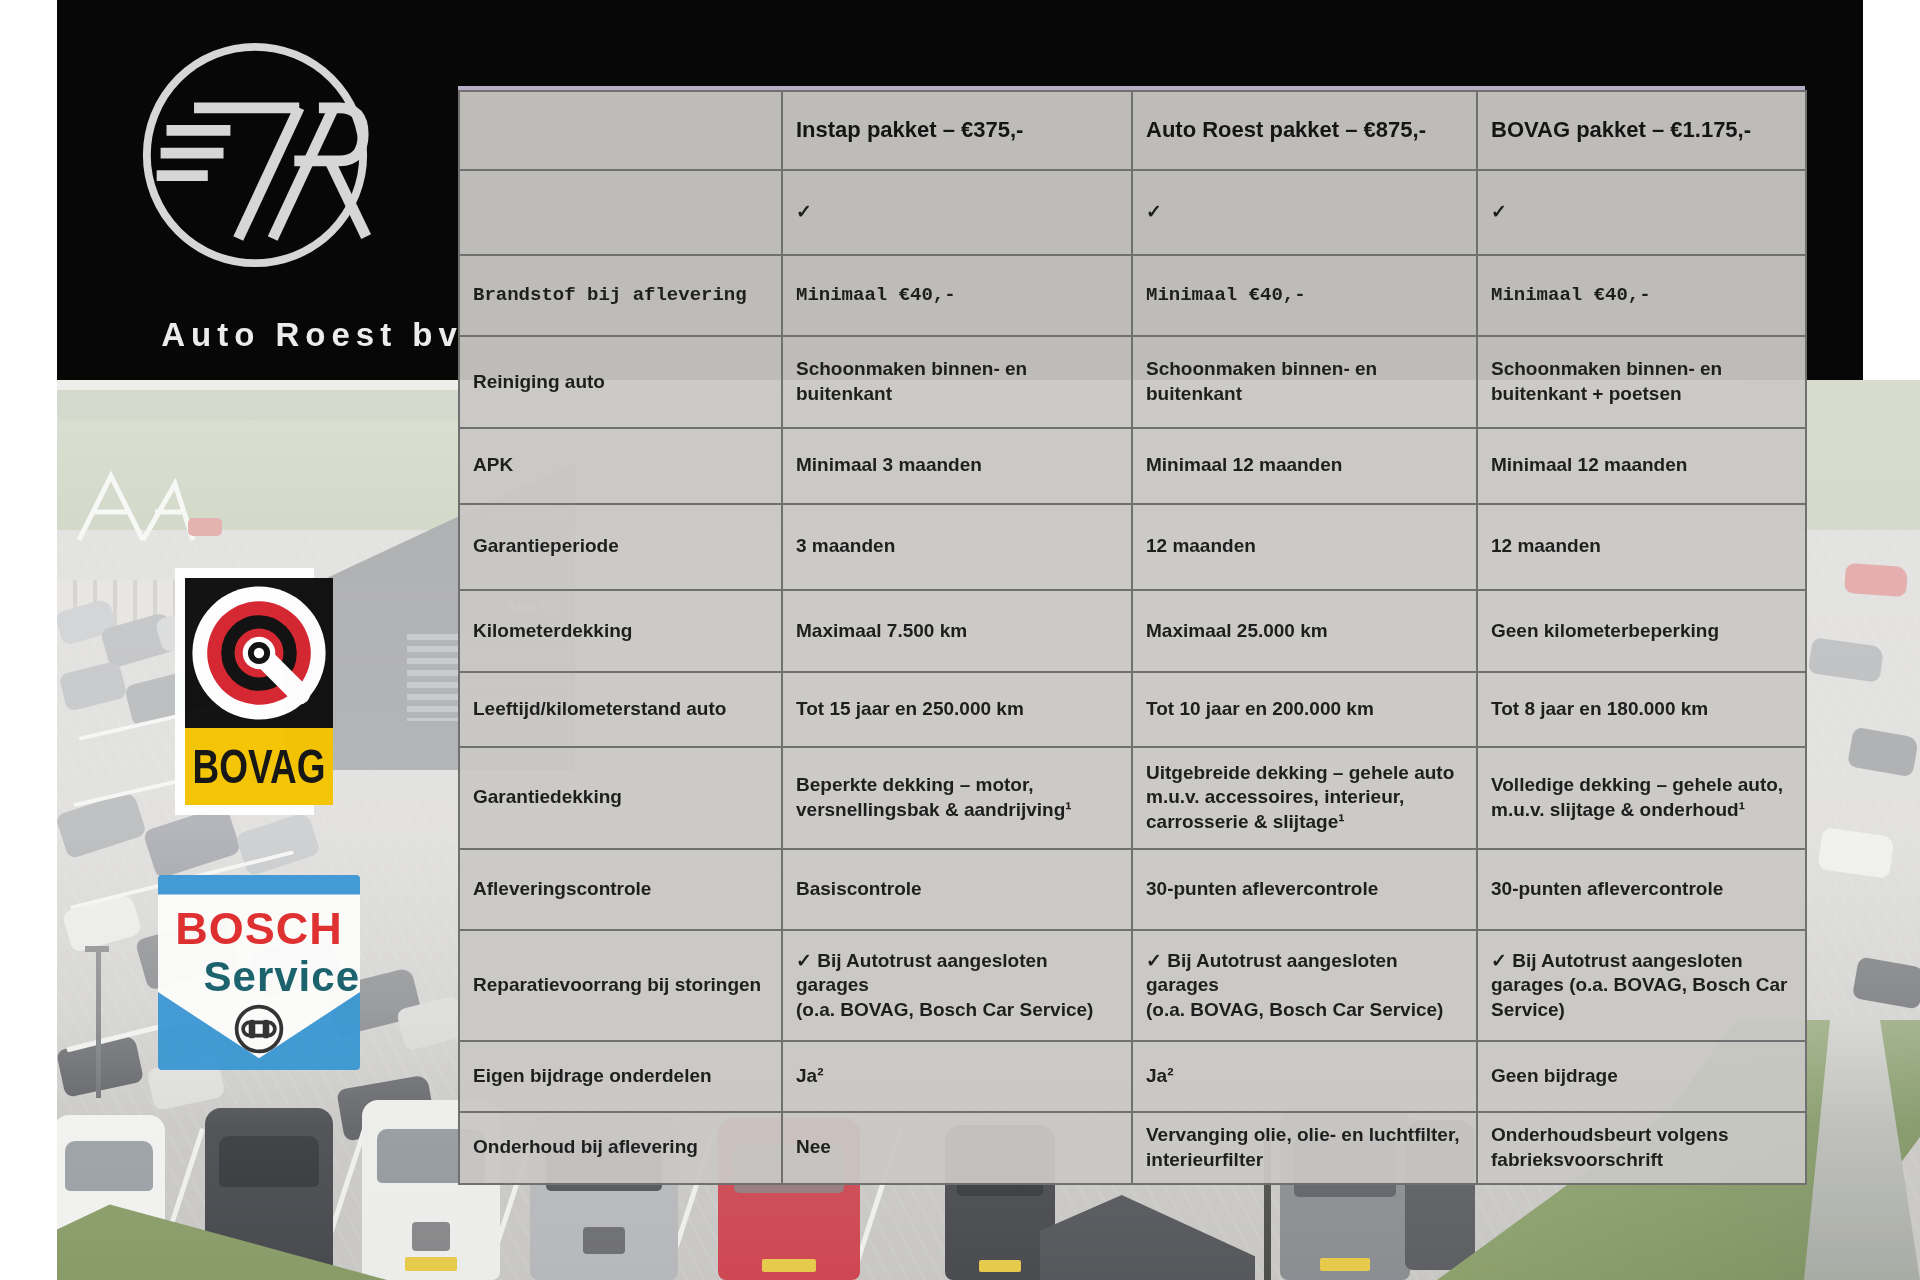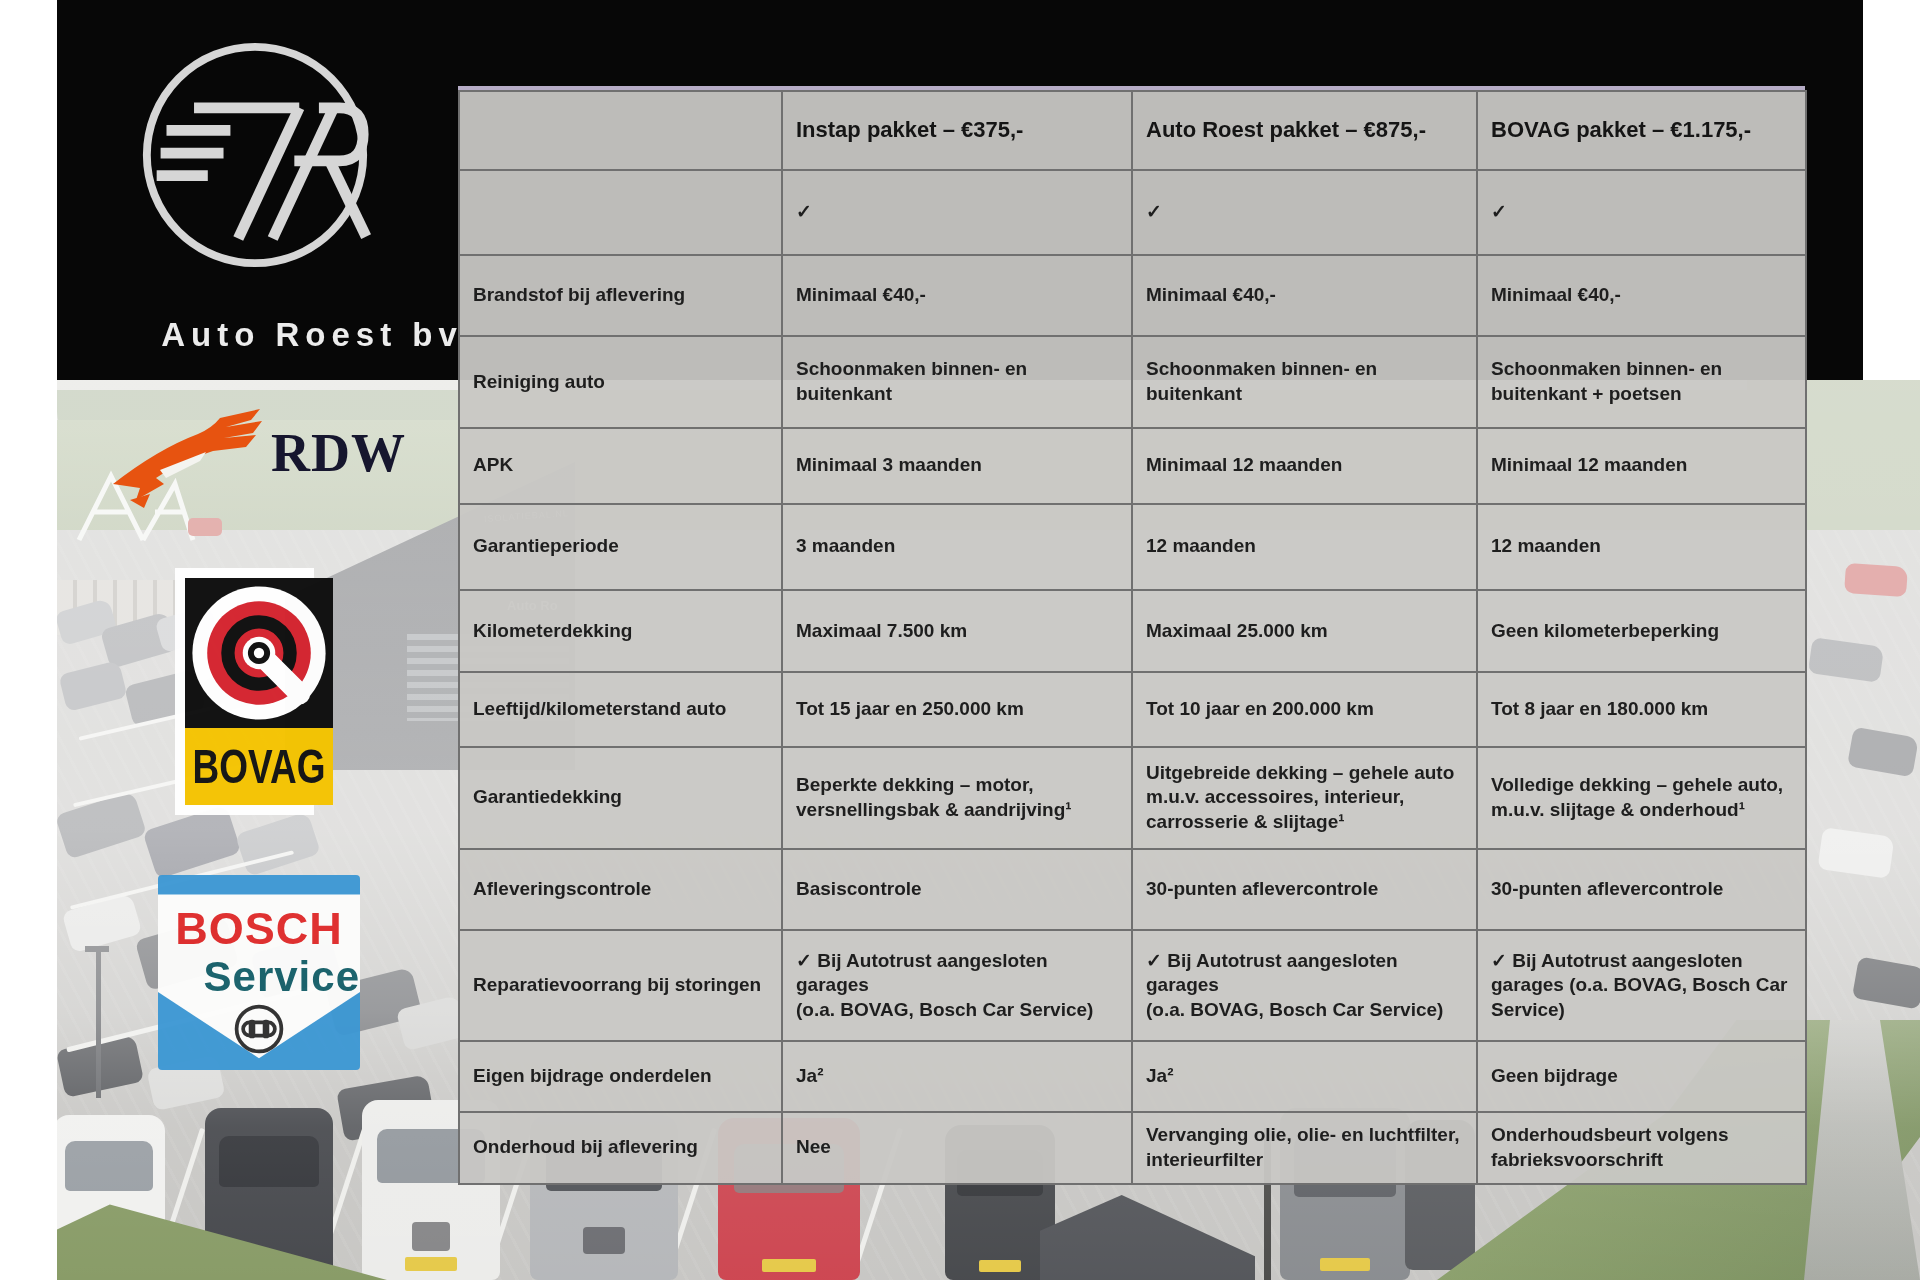--- a/index.html
+++ b/index.html
@@ -176,28 +176,20 @@
         <path d="M58,72 H165"></path>
         <path d="M165,72 L103,205"></path>
         <path d="M200,72 L138,205"></path>
         <path d="M185,72 H206 Q230,72 230,99 Q230,126 206,126 H160"></path>
         <path d="M196,126 L233,203"></path>
       </g>
     </svg>
     <div id="companyName">Auto Roest bv</div>
   </div>
 
-  <div id="rdw">
-    <svg width="170" height="110" viewBox="0 0 170 110" style="position:absolute;left:0;top:0;">
-      <path fill="#e75310" d="M5,80 Q50,45 90,30 Q104,24 112,14 L152,5 L143,16 L118,23 L154,17 L145,29 L116,34 L148,31 L138,43 L105,47 Q70,58 48,74 L56,80 L28,96 L32,84 Z"></path>
-      <polygon fill="#f4f4f0" points="52,66 98,48 92,57 58,74"></polygon>
-      <polygon fill="#e75310" points="22,96 36,104 42,90"></polygon>
-    </svg>
-    <div id="rdwText">RDW</div>
-  </div>
 
   <div id="bovag">
     <div id="bovagTop">
       <svg width="148" height="150" viewBox="0 0 100 100">
         <circle cx="50" cy="50" r="45" fill="#ffffff"></circle>
         <circle cx="50" cy="50" r="35" fill="#d5232e"></circle>
         <circle cx="50" cy="50" r="21" fill="none" stroke="#0d0d0d" stroke-width="9"></circle>
         <g transform="rotate(-45 50 50)">
           <rect x="43" y="48" width="14" height="48" rx="7" fill="#ffffff"></rect>
         </g>
@@ -236,21 +228,21 @@
         <th>Instap pakket – €375,-</th>
         <th>Auto Roest pakket – €875,-</th>
         <th>BOVAG pakket – €1.175,-</th>
       </tr>
       <tr style="height:79px;">
         <td></td>
         <td class="check">✓</td>
         <td class="check">✓</td>
         <td class="check">✓</td>
       </tr>
-      <tr style="height:75px;">
+      <tr style="height:75px;font-family:Liberation Mono, monospace;">
         <td>Brandstof bij aflevering</td>
         <td>Minimaal €40,-</td>
         <td>Minimaal €40,-</td>
         <td>Minimaal €40,-</td>
       </tr>
       <tr style="height:85px;">
         <td>Reiniging auto</td>
         <td>Schoonmaken binnen- en
 buitenkant</td>
         <td>Schoonmaken binnen- en

